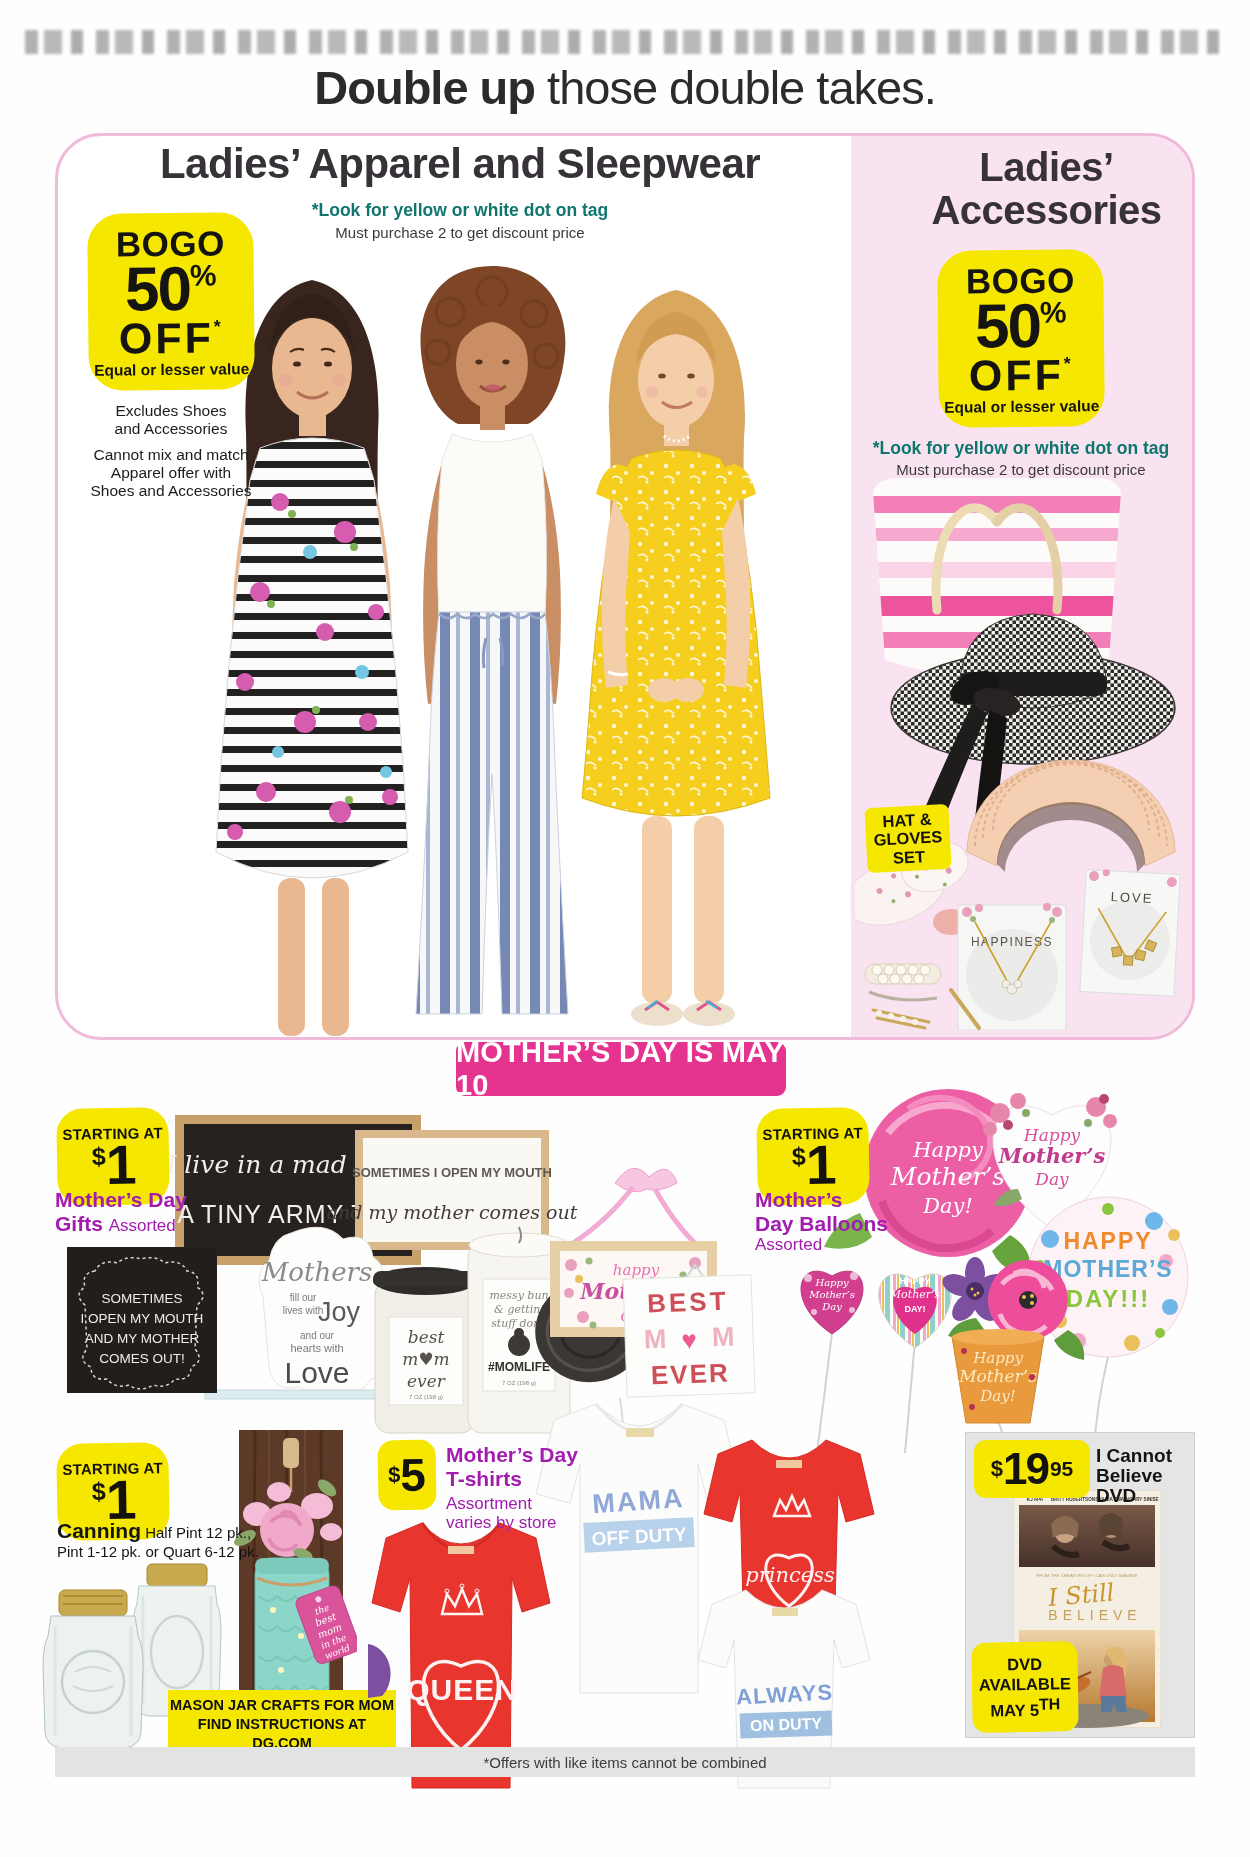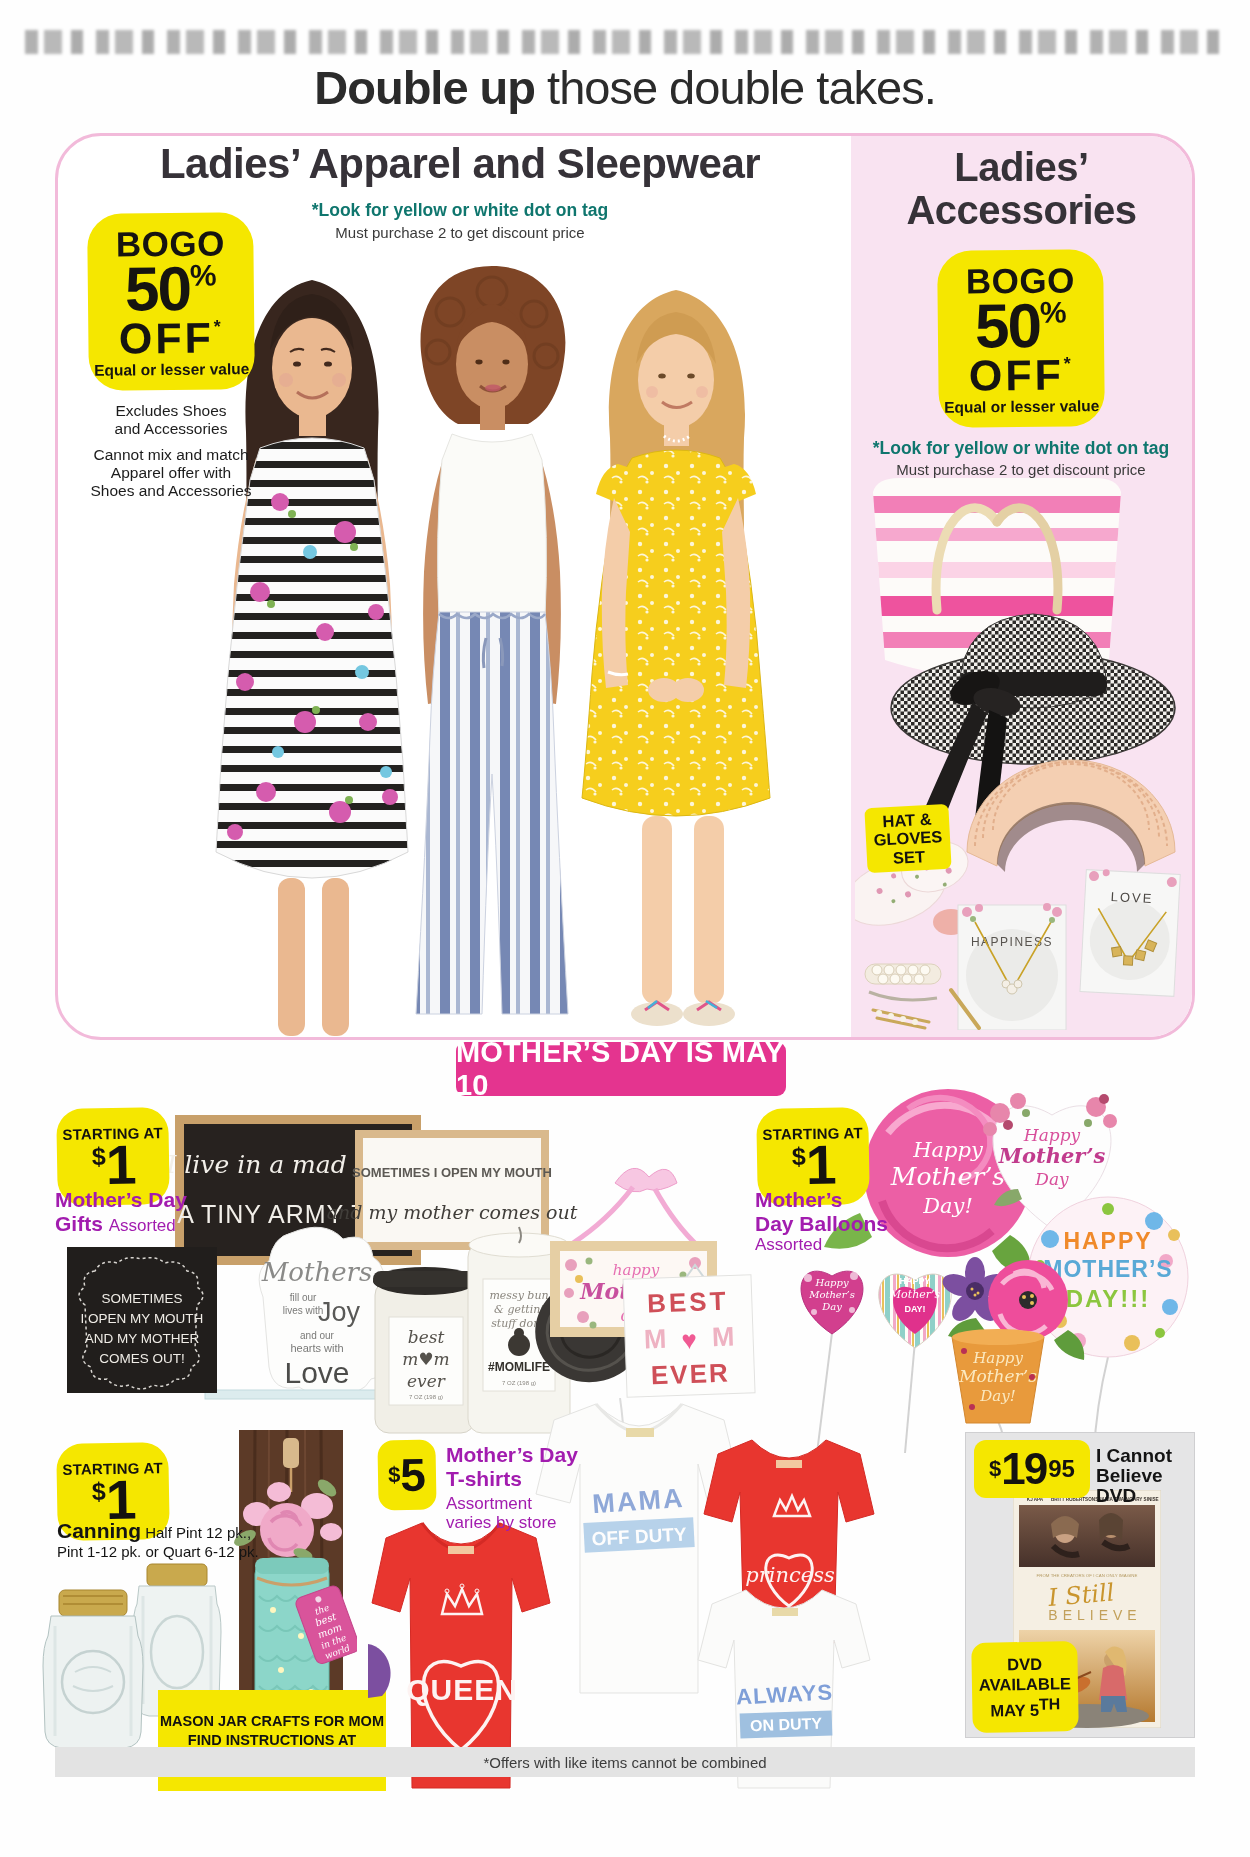--- a/index.html
+++ b/index.html
@@ -19,43 +19,43 @@
   .small-reg{font-size:15px;color:#3a3a3a;}
   .center{text-align:center;}
   .bogo{width:166px;height:177px;background:#f5e700;border-radius:34px;text-align:center;color:#161410;padding-top:13px;box-sizing:border-box;transform:rotate(-.6deg);}
   .bogo-word{font-size:35px;font-weight:700;line-height:1;letter-spacing:.5px;}
   .bogo-50{font-size:62px;font-weight:700;line-height:.9;letter-spacing:-2px;}
   .bogo-pct{font-size:30px;vertical-align:24px;letter-spacing:0;}
   .bogo-off{font-size:43px;font-weight:700;line-height:1;letter-spacing:3px;}
   .bogo-star{font-size:18px;vertical-align:20px;}
   .bogo-equal{font-size:15.5px;font-weight:700;margin-top:1px;}
   .excl{font-size:15.5px;color:#1c1c1c;line-height:1.18;text-align:center;}
-  .acc-title{left:851px;top:146px;width:341px;text-align:center;font-size:40px;font-weight:700;color:#363238;line-height:1.07;letter-spacing:-.5px;}
+  .acc-title{left:851px;top:146px;width:341px;text-align:center;font-size:40px;font-weight:700;color:#363238;line-height:1.07;letter-spacing:-.5px;padding-left:25px;}
   .hat-tag{left:866px;top:806px;width:80px;background:#f5e700;padding:5px 2px;font-weight:700;font-size:16.5px;line-height:1.12;text-align:center;transform:rotate(-3deg);border-radius:7px;color:#14120f;}
   .banner{left:456px;top:1042px;width:330px;height:54px;background:#e4348f;border-radius:9px;display:flex;align-items:center;justify-content:center;
           color:#fff;font-size:29px;font-weight:700;letter-spacing:.2px;}
   
   .sa-badge{width:112px;height:97px;background:#f5e700;border-radius:26px;display:flex;flex-direction:column;align-items:center;justify-content:center;color:#14120f;transform:rotate(-1deg);}
   .sa-top{font-size:15px;font-weight:700;letter-spacing:.2px;}
   .sa-price{line-height:.85;font-weight:700;}
   .sa-dollar{font-size:25px;vertical-align:19px;}
   .sa-num{font-size:55px;letter-spacing:-2px;}
   .sec-label{font-size:21px;font-weight:700;line-height:1.12;color:#a21caf;}
   .sec-label .reg{font-size:17px;font-weight:400;}
   .canning-label{font-size:15px;line-height:1.2;color:#141414;width:210px;}
   .canning-label b{font-size:21px;}
-  .yellow-banner{left:158px;top:1690px;width:224px;background:#f5e700;padding:22px 2px;font-size:14.5px;font-weight:700;text-align:center;line-height:1.3;color:#111;}
+  .yellow-banner{left:168px;top:1690px;width:224px;background:#f5e700;padding:6px 2px;font-size:14.5px;font-weight:700;text-align:center;line-height:1.3;color:#111;}
   .five-badge{left:378px;top:1440px;width:58px;height:70px;background:#f5e700;border-radius:16px;display:flex;align-items:center;justify-content:center;color:#14120f;font-weight:700;transform:rotate(-1deg);}
   .five-dollar{font-size:22px;vertical-align:14px;}
   .five-num{font-size:46px;}
   .dvd-box{left:965px;top:1432px;width:230px;height:306px;background:#e5e5e6;border:1px solid #cfcfd1;box-sizing:border-box;}
   .price-badge{left:974px;top:1440px;width:116px;height:58px;background:#f5e700;border-radius:12px;display:flex;align-items:center;justify-content:center;color:#14120f;font-weight:700;}
   .pb-dollar{font-size:22px;vertical-align:16px;}
   .pb-num{font-size:44px;letter-spacing:-2px;}
-  .pb-cents{font-size:24px;vertical-align:18px;margin-left:2px;}
+  .pb-cents{font-size:21px;vertical-align:18px;margin-left:2px;}
   .dvd-label{left:1096px;top:1446px;width:96px;font-size:19px;font-weight:700;line-height:1.05;color:#141414;}
   .avail-badge{left:972px;top:1642px;width:106px;height:90px;background:#f5e700;border-radius:14px;display:flex;flex-direction:column;align-items:center;justify-content:center;
                font-size:16.5px;font-weight:700;line-height:1.22;color:#14120f;text-align:center;transform:rotate(-1deg);}
   .avail-sup{font-size:16px;vertical-align:6px;}
   .footer-strip{left:55px;top:1747px;width:1140px;height:30px;background:#e3e3e3;display:flex;align-items:center;justify-content:center;font-size:15px;color:#3c3c3c;text-align:center;}
   svg text{font-family:"Liberation Sans", sans-serif;}
   .script{font-family:"DejaVu Serif", serif;font-style:italic;}
 </style>
 </head>
 <body>

